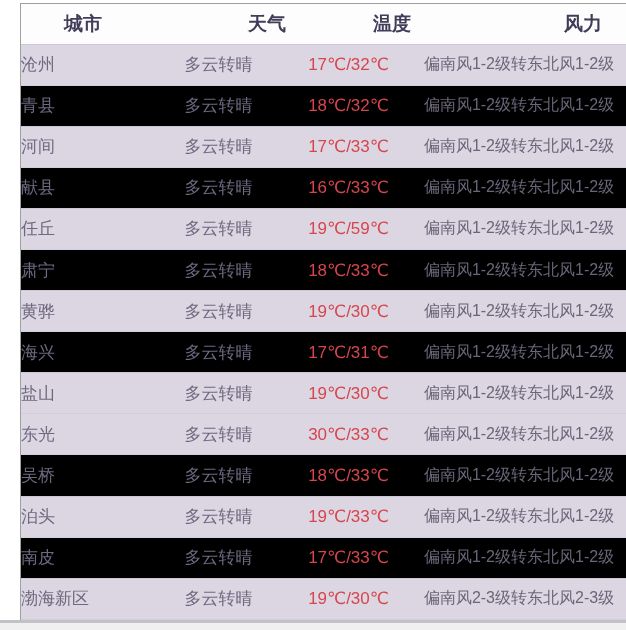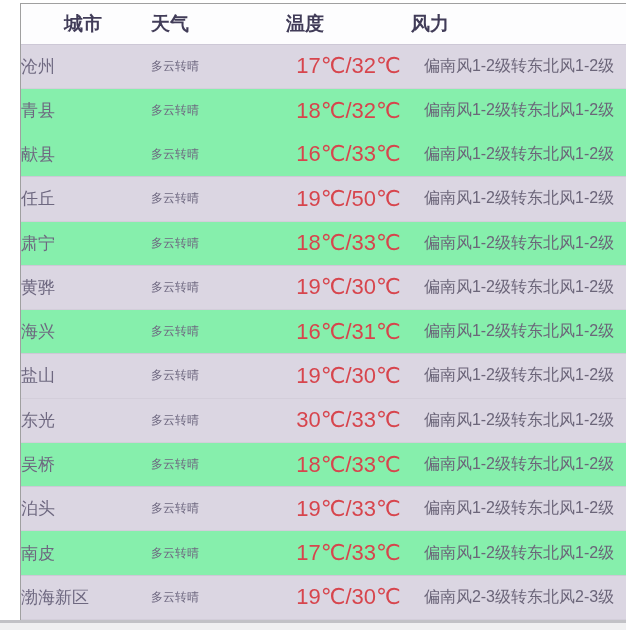--- a/index.html
+++ b/index.html
@@ -39,45 +39,45 @@
     vertical-align: middle;
     overflow: hidden;
     white-space: nowrap;
   }
   
   tr.head-row { height: 40px; background: #fdfdfe; }
   tr.head-row th {
     color: #413c58;
     font-size: 19px;
     font-weight: bold;
-    text-align: left;
+    text-align: right;
   }
   tr.head-row th.col-city { text-align: left; padding-left: 43px; }
   tr.head-row th.col-wind { padding-right: 25px; }
   
-  tr.data-row { height: 38.4px; background: #86efac; }
+  tr.data-row { height: 38.4px; background: #000000; }
   tr.data-row.striped {
     background: #dbd6e2;
     border-top: 1px solid #cdc8d6;
     border-bottom: 1px solid #d3ceda;
   }
   td.cell-city {
     color: #6e6880;
     font-size: 17px;
     text-align: left;
     padding-left: 36px;
   }
   td.cell-weather {
     color: #6e6880;
-    font-size: 12px;
-    text-align: left;
+    font-size: 17px;
+    text-align: center;
   }
   td.cell-temp {
     color: #d7454d;
-    font-size: 22px;
+    font-size: 17px;
     text-align: center;
   }
   td.cell-wind {
     color: #6b6579;
     font-size: 16px;
     text-align: center;
     padding-right: 25px;
   }
   
   .bottom-line {
@@ -123,48 +123,54 @@
           <td class="cell-weather">多云转晴</td>
           <td class="cell-temp">17℃/32℃</td>
           <td class="cell-wind">偏南风1-2级转东北风1-2级</td>
         </tr>
         <tr class="data-row">
           <td class="cell-city">青县</td>
           <td class="cell-weather">多云转晴</td>
           <td class="cell-temp">18℃/32℃</td>
           <td class="cell-wind">偏南风1-2级转东北风1-2级</td>
         </tr>
+        <tr class="data-row striped">
+          <td class="cell-city">河间</td>
+          <td class="cell-weather">多云转晴</td>
+          <td class="cell-temp">17℃/33℃</td>
+          <td class="cell-wind">偏南风1-2级转东北风1-2级</td>
+        </tr>
         <tr class="data-row">
           <td class="cell-city">献县</td>
           <td class="cell-weather">多云转晴</td>
           <td class="cell-temp">16℃/33℃</td>
           <td class="cell-wind">偏南风1-2级转东北风1-2级</td>
         </tr>
         <tr class="data-row striped">
           <td class="cell-city">任丘</td>
           <td class="cell-weather">多云转晴</td>
-          <td class="cell-temp">19℃/50℃</td>
+          <td class="cell-temp">19℃/59℃</td>
           <td class="cell-wind">偏南风1-2级转东北风1-2级</td>
         </tr>
         <tr class="data-row">
           <td class="cell-city">肃宁</td>
           <td class="cell-weather">多云转晴</td>
           <td class="cell-temp">18℃/33℃</td>
           <td class="cell-wind">偏南风1-2级转东北风1-2级</td>
         </tr>
         <tr class="data-row striped">
           <td class="cell-city">黄骅</td>
           <td class="cell-weather">多云转晴</td>
           <td class="cell-temp">19℃/30℃</td>
           <td class="cell-wind">偏南风1-2级转东北风1-2级</td>
         </tr>
         <tr class="data-row">
           <td class="cell-city">海兴</td>
           <td class="cell-weather">多云转晴</td>
-          <td class="cell-temp">16℃/31℃</td>
+          <td class="cell-temp">17℃/31℃</td>
           <td class="cell-wind">偏南风1-2级转东北风1-2级</td>
         </tr>
         <tr class="data-row striped">
           <td class="cell-city">盐山</td>
           <td class="cell-weather">多云转晴</td>
           <td class="cell-temp">19℃/30℃</td>
           <td class="cell-wind">偏南风1-2级转东北风1-2级</td>
         </tr>
         <tr class="data-row striped">
           <td class="cell-city">东光</td>

